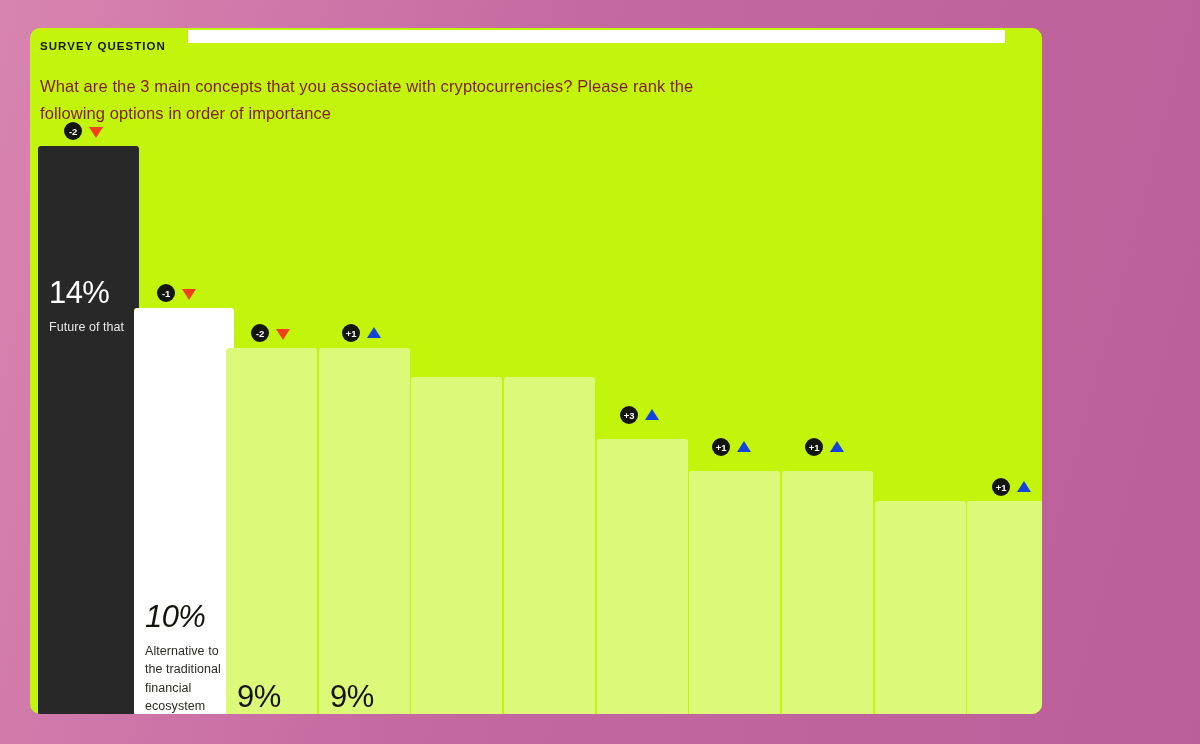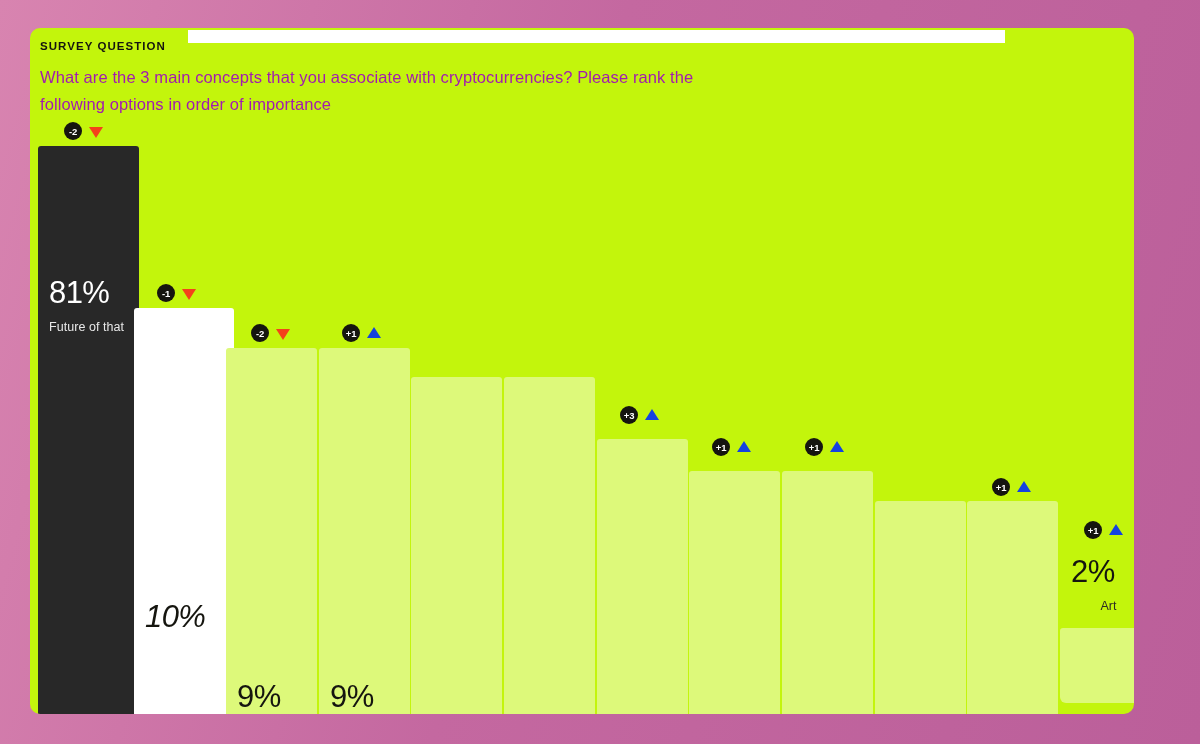--- a/index.html
+++ b/index.html
@@ -15,21 +15,21 @@
   body {
     background: linear-gradient(105deg, #d884b0 0%, #c468a0 45%, #bb5f9a 100%);
     position: relative;
   }
 
   
   #card {
     position: absolute;
     left: 30px;
     top: 28px;
-    width: 1104px;
+    width: 1012px;
     height: 686px;
     background: #c3f50c;
     border-radius: 10px;
     overflow: hidden;
   }
 
   
   #top-strip {
     position: absolute;
     left: 158px;
@@ -44,23 +44,23 @@
 
   #kicker {
     font-size: 11.5px;
     font-weight: bold;
     letter-spacing: 1.05px;
     color: #15150f;
     line-height: 14px;
   }
 
   #question {
-    margin-top: 11px;
+    margin-top: 20px;
     font-size: 16.5px;
-    color: #a21caf;
+    color: #7f1d1d;
     line-height: 26.5px;
     max-width: 660px;
     letter-spacing: 0.1px;
   }
 
   
   #plot {
     position: absolute;
     left: 0;
     top: 0;
@@ -174,33 +174,34 @@
 
   <div id="header">
     <div id="kicker">SURVEY QUESTION</div>
     <div id="question">What are the 3 main concepts that you associate with cryptocurrencies? Please rank the following options in order of importance</div>
   </div>
 
   <div id="plot">
       <div class="col theme-dark" style="left: 8px; width: 101px;">
         <div class="bar" style="top: 118px;">
           <div class="bar-inner" style="top: 130px;">
-            <div class="pct">81%</div>
+            <div class="pct">14%</div>
             <div class="lbl">Future of that</div>
           </div>
         </div>
       </div>
       <div class="badge" style="left: 34px; top: 94px;">
         <div class="chip">-2</div>
         <div class="tri down"></div>
       </div>
       <div class="col theme-white" style="left: 104px; width: 100px;">
         <div class="bar" style="top: 280px;">
           <div class="bar-inner" style="top: 292px;">
             <div class="pct">10%</div>
+            <div class="lbl">Alternative to the traditional financial ecosystem</div>
           </div>
         </div>
       </div>
       <div class="badge" style="left: 127px; top: 256px;">
         <div class="chip">-1</div>
         <div class="tri down"></div>
       </div>
       <div class="col theme-pale" style="left: 196px; width: 91px;">
         <div class="bar" style="top: 320px;">
           <div class="bar-inner" style="top: 332px;">

